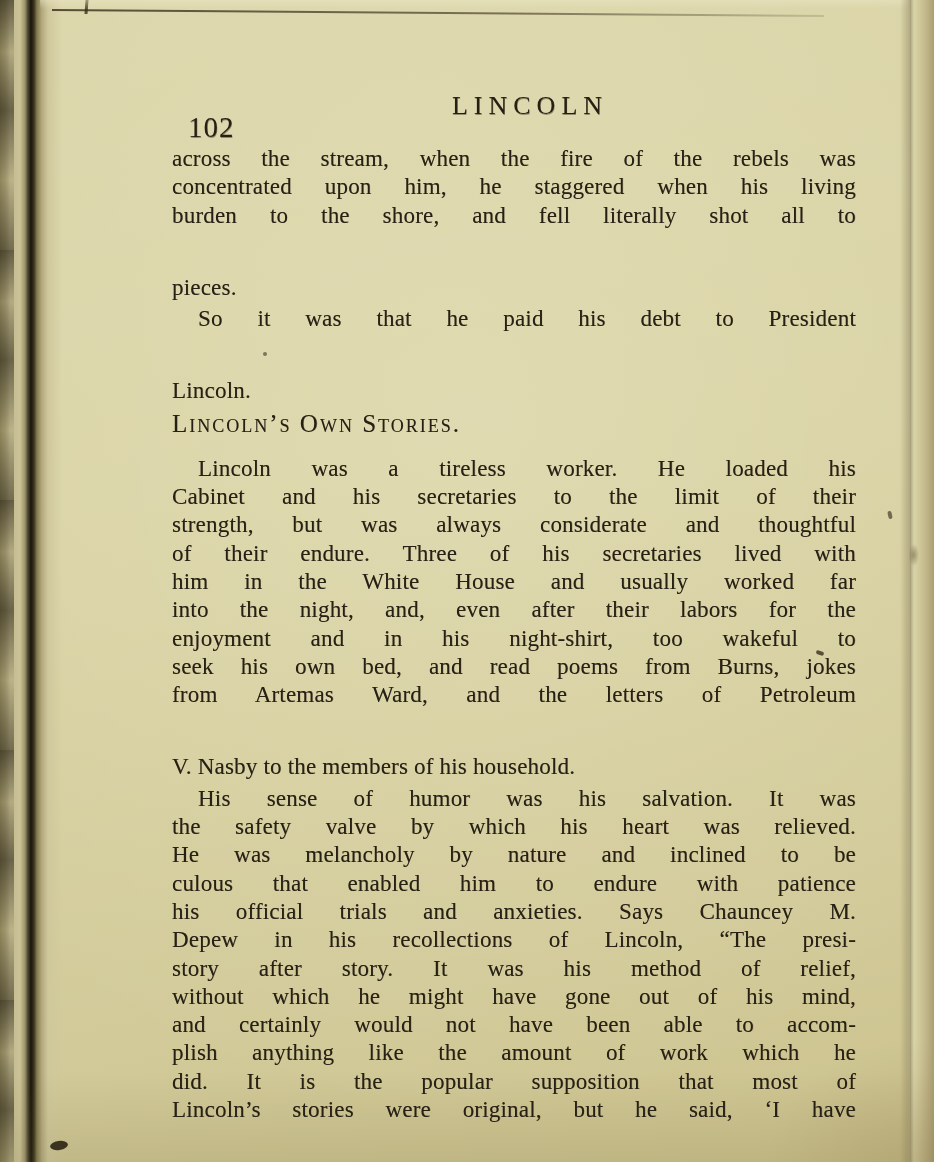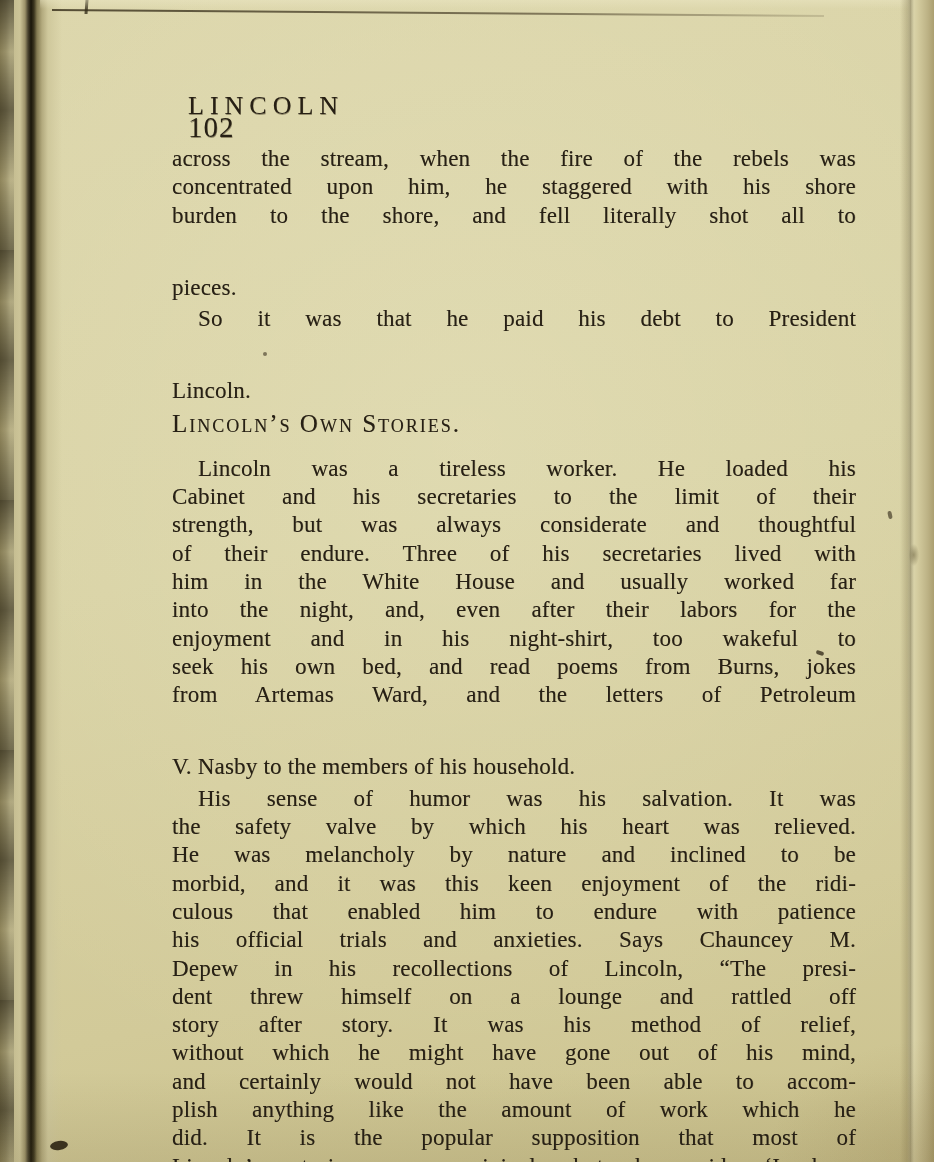--- a/index.html
+++ b/index.html
@@ -88,21 +88,21 @@
   .page-header {
     position: absolute; left: 188px; top: 91px; width: 684px; height: 30px;
     color: #261f14;
   }
   .page-number {
     position: absolute; left: 0; top: 20px;
     font-size: 29px; letter-spacing: 1px;
     text-shadow: 0.4px 0.5px 0.6px rgba(55,45,25,0.45);
   }
   .book-title {
-    position: absolute; left: 0; right: 0; 
+    position: absolute; left: 0; right: 0; text-align: center;
     font-size: 26px; letter-spacing: 6px;
     text-shadow: 0.4px 0.5px 0.6px rgba(55,45,25,0.45);
   }
 
   .text-column {
     position: absolute; left: 172px; top: 145px; width: 684px;
     color: #272015;
     font-size: 23px;
     text-shadow: 0.35px 0.45px 0.55px rgba(60,50,30,0.38);
   }
@@ -143,21 +143,21 @@
 <div class="layer ink-speck-c"></div>
 
 <div class="page-header">
   <span class="page-number">102</span>
   <span class="book-title">LINCOLN</span>
 </div>
 
 <div class="text-column">
     <div class="paragraph">
       <div class="line">across the stream, when the fire of the rebels was</div>
-      <div class="line">concentrated upon him, he staggered with his shore</div>
+      <div class="line">concentrated upon him, he staggered when his living</div>
       <div class="line">burden to the shore, and fell literally shot all to</div>
       <div class="line last">pieces.</div>
     </div>
     <div class="paragraph">
       <div class="line indent">So it was that he paid his debt to President</div>
       <div class="line last">Lincoln.</div>
     </div>
     <div class="section-heading">Lincoln’s Own Stories.</div>
     <div class="paragraph">
       <div class="line indent">Lincoln was a tireless worker.  He loaded his</div>
@@ -168,25 +168,23 @@
       <div class="line">into the night, and, even after their labors for the</div>
       <div class="line">enjoyment and in his night-shirt, too wakeful to</div>
       <div class="line">seek his own bed, and read poems from Burns, jokes</div>
       <div class="line">from Artemas Ward, and the letters of Petroleum</div>
       <div class="line last">V. Nasby to the members of his household.</div>
     </div>
     <div class="paragraph">
       <div class="line indent">His sense of humor was his salvation.  It was</div>
       <div class="line">the safety valve by which his heart was relieved.</div>
       <div class="line">He was melancholy by nature and inclined to be</div>
-      <div class="line">morbid, and it was this keen enjoyment of the ridi-</div>
       <div class="line">culous that enabled him to endure with patience</div>
       <div class="line">his official trials and anxieties.  Says Chauncey M.</div>
       <div class="line">Depew in his recollections of Lincoln, “The presi-</div>
-      <div class="line">dent threw himself on a lounge and rattled off</div>
       <div class="line">story after story.  It was his method of relief,</div>
       <div class="line">without which he might have gone out of his mind,</div>
       <div class="line">and certainly would not have been able to accom-</div>
       <div class="line">plish anything like the amount of work which he</div>
       <div class="line">did.  It is the popular supposition that most of</div>
       <div class="line">Lincoln’s stories were original, but he said, ‘I have</div>
     </div>
   </div>
 
 </body></html>

